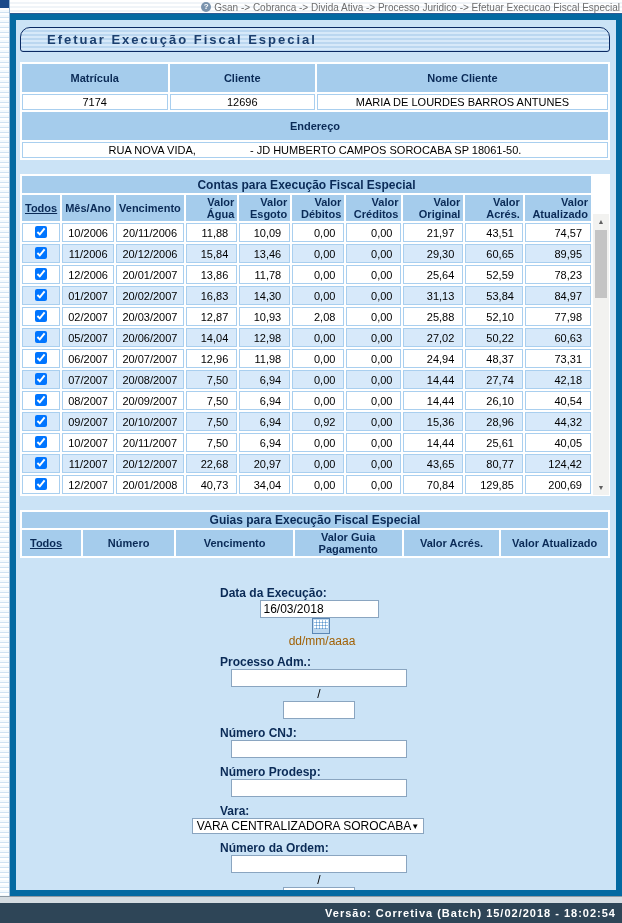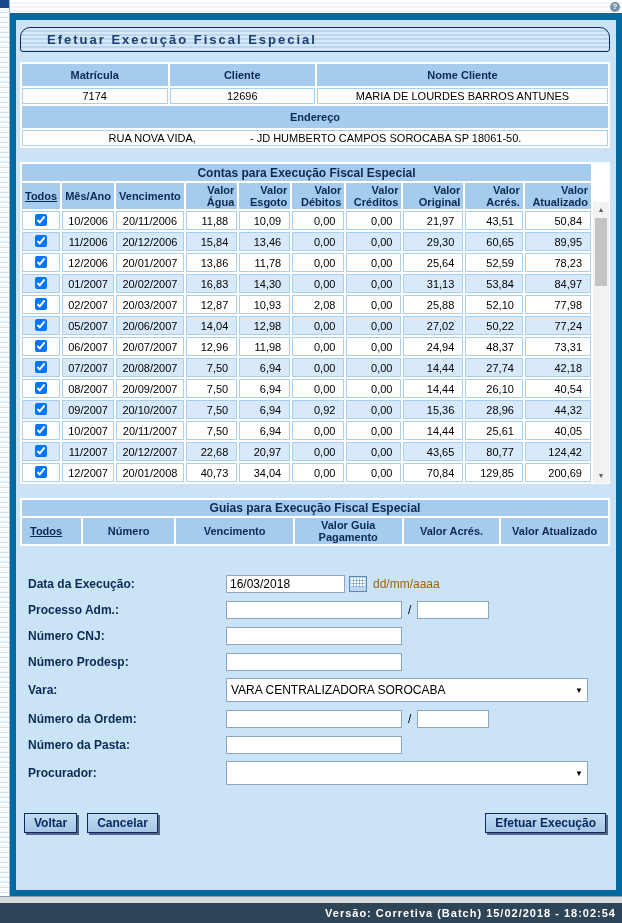--- a/index.html
+++ b/index.html
@@ -24,21 +24,21 @@
   .title-bar { height:25px; border:1px solid #0B2A63; border-radius:10px 10px 3px 3px;
     background:repeating-linear-gradient(180deg,#D7E9F9 0 2px,#BBD7F0 2px 4px);
     display:flex; align-items:center; padding-left:26px;
     font-size:13px; font-weight:bold; letter-spacing:2px; color:#1C3F6E; }
 
   table { border-collapse:separate; border-spacing:2px; width:100%; }
   .tbl-wrap { background:#fff; padding:0; margin-top:10px; }
   th { background:#A5CCEC; color:#0A2A56; font-size:11px; font-weight:bold; white-space:pre-line; padding:1px 3px; }
   td { background:#fff; border:1px solid #A9CFEF; font-size:11px; color:#000; padding:1px 4px; }
   .client-tbl td { text-align:center; height:16px; }
-  .client-tbl th { height:22px; }
+  .client-tbl th { height:28px; }
 
   .contas-wrap { position:relative; margin-top:14px; background:#fff; padding-right:17px; }
   .contas-tbl th.title-row, .guias-tbl th.title-row { font-size:12px; }
   .contas-tbl th { height:17px; }
   .contas-tbl td { height:19px; }
   .contas-tbl tr.alt td { background:#D7E9FA; }
   .c-num { text-align:right; padding-right:8px; }
   .c-date { text-align:center; padding:1px 2px; }
   .c-check { text-align:center; border-color:#A9CFEF; }
   .c-check input { width:12px; height:12px; }
@@ -48,21 +48,21 @@
     display:flex; flex-direction:column; align-items:center; }
   .sb-arrow { width:16px; height:15px; font-size:7px; line-height:15px; text-align:center; color:#606060; background:#F2F2F0; }
   .sb-thumb { width:12px; height:68px; background:#C4C4C4; margin-top:1px; }
   .sb-spacer { flex:1; }
 
   .guias-tbl { margin-top:14px; }
   .guias-tbl th { height:16px; }
   .guias-wrap { background:#fff; margin-top:14px; }
 
   .form-area { margin-top:28px; padding-left:8px; }
-  .form-row { display:flex; align-items:center; margin-bottom:7px; min-height:19px; }
+  .form-row { display:flex; align-items:center; margin-bottom:7px; min-height:19px;flex-direction:column; }
   .form-label { width:198px; font-size:12px; font-weight:bold; color:#0A2A56; }
   .txt-input { height:18px; border:1px solid #8AA5C0; font-size:12px; font-family:"Liberation Sans",sans-serif; padding:0 3px; background:#fff; }
   .w-date { width:119px; }
   .w-main { width:176px; }
   .w-small { width:72px; }
   .sep { font-size:12px; color:#000; margin:0 6px; }
   .hint { font-size:12px; color:#a16207; margin-left:6px; }
   .select-box { height:24px; border:1px solid #8AA5C0; background:#fff; flex:1; margin-right:22px;
     display:flex; align-items:center; justify-content:space-between; padding:0 4px; font-size:12px; cursor:pointer; }
   .select-arrow { font-size:8px; color:#000; }
@@ -86,20 +86,21 @@
 <body>
 
 <div class="top-row">
   <div class="left-strip">
     <div class="corner-sq"></div>
   </div>
 
   <div class="main-col">
     <div class="breadcrumb-bar">
       <span class="help-ic">?</span>
+      <span>Gsan -&gt; Cobranca -&gt; Divida Ativa -&gt; Processo Juridico -&gt; Efetuar Execucao Fiscal Especial</span>
     </div>
 
     <div class="frame">
 
       <div class="title-bar">
         <span>Efetuar Execução Fiscal Especial</span>
       </div>
 
       <div class="tbl-wrap">
         <table class="client-tbl">
@@ -169,21 +170,21 @@
   <tr>
     <td class="c-check"><input type="checkbox" checked="" style=""></td>
     <td class="c-date">10/2006</td>
     <td class="c-date">20/11/2006</td>
     <td class="c-num">11,88</td>
     <td class="c-num">10,09</td>
     <td class="c-num">0,00</td>
     <td class="c-num">0,00</td>
     <td class="c-num">21,97</td>
     <td class="c-num">43,51</td>
-    <td class="c-num">50,84</td>
+    <td class="c-num">74,57</td>
   </tr>
 
   <tr class="alt">
     <td class="c-check"><input type="checkbox" checked="" style=""></td>
     <td class="c-date">11/2006</td>
     <td class="c-date">20/12/2006</td>
     <td class="c-num">15,84</td>
     <td class="c-num">13,46</td>
     <td class="c-num">0,00</td>
     <td class="c-num">0,00</td>
@@ -236,21 +237,21 @@
   <tr class="alt">
     <td class="c-check"><input type="checkbox" checked="" style=""></td>
     <td class="c-date">05/2007</td>
     <td class="c-date">20/06/2007</td>
     <td class="c-num">14,04</td>
     <td class="c-num">12,98</td>
     <td class="c-num">0,00</td>
     <td class="c-num">0,00</td>
     <td class="c-num">27,02</td>
     <td class="c-num">50,22</td>
-    <td class="c-num">77,24</td>
+    <td class="c-num">60,63</td>
   </tr>
 
   <tr>
     <td class="c-check"><input type="checkbox" checked="" style=""></td>
     <td class="c-date">06/2007</td>
     <td class="c-date">20/07/2007</td>
     <td class="c-num">12,96</td>
     <td class="c-num">11,98</td>
     <td class="c-num">0,00</td>
     <td class="c-num">0,00</td>

